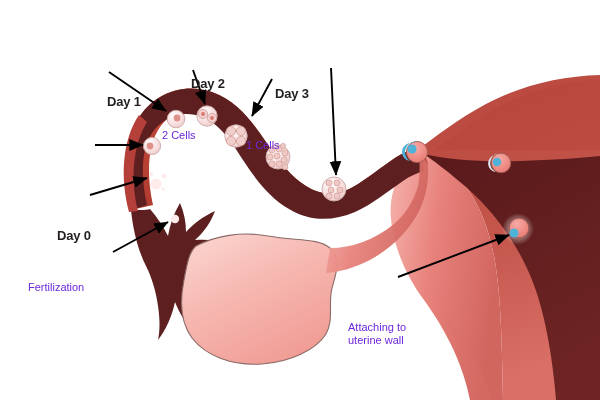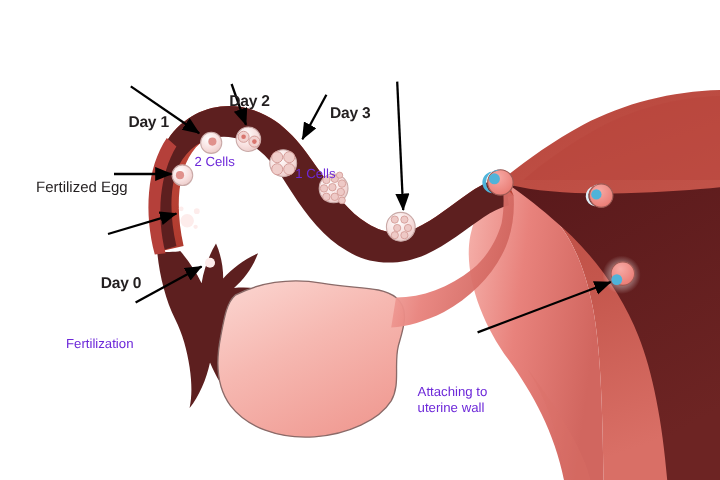--- a/index.html
+++ b/index.html
@@ -296,28 +296,27 @@
   </div>
 
   <div class="lbl" style="left:246px;top:48px;">
     <span class="t1">Day 3</span>
     <span class="t2">1 Cells</span>
   </div>
 
   <div class="lbl" style="left:320px;top:39px;">
   </div>
 
-  <div class="lbl" style="left:28px;top:190px;margin-left:27px;">
+  <div class="lbl" style="left:28px;top:190px;">
     <span class="t1">Day 0</span>
     <span class="t2">Fertilization</span>
   </div>
 
   <div class="lbl" style="left:348px;top:283px;">
     <span class="t2">Attaching to
 uterine wall</span>
   </div>
 
   <div class="lbl plain" style="left:30px;top:119px;">
-    <span class="t2">Fertilized Egg</span>
   </div>
 
 
 </div>
 
 </body></html>

